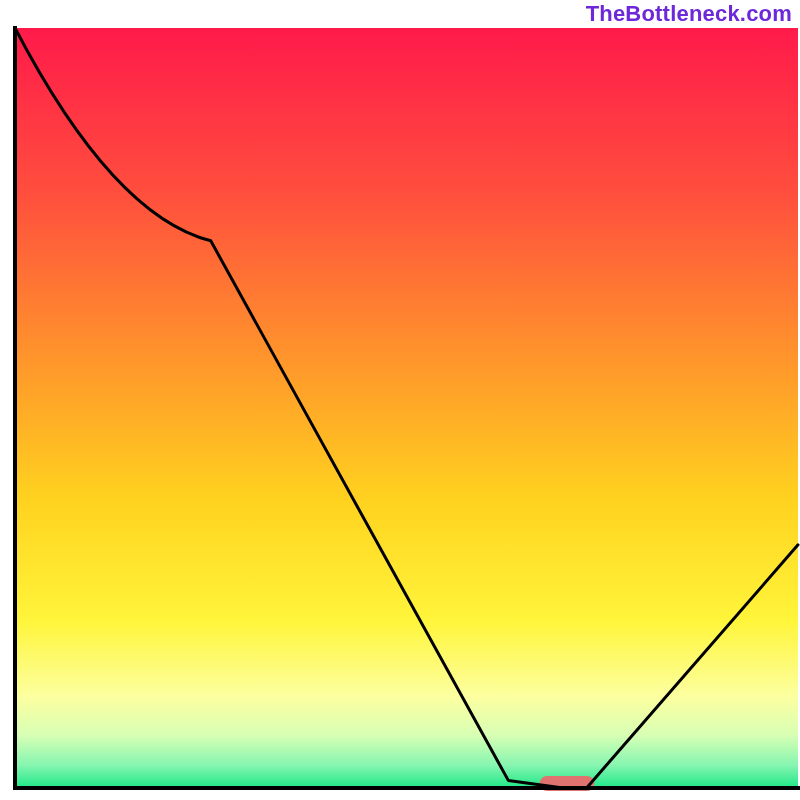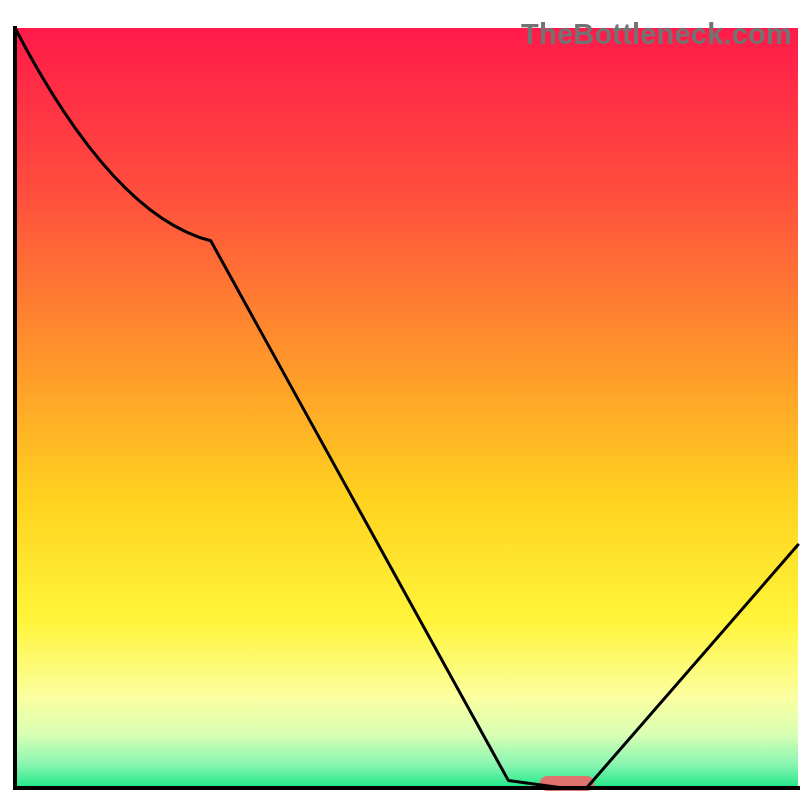--- a/index.html
+++ b/index.html
@@ -11,25 +11,25 @@
     background: #ffffff;
     font-family: Arial, Helvetica, sans-serif;
   }
   .container {
     position: relative;
     width: 800px;
     height: 800px;
   }
   .watermark {
     position: absolute;
-    top: 18px;
+    top: 1px;
     right: 8px;
-    font-size: 29px;
+    font-size: 22px;
     font-weight: 600;
-    color: #737373;
+    color: #6d28d9;
     letter-spacing: 0.2px;
     z-index: 5;
   }
   svg.plot {
     position: absolute;
     top: 0;
     left: 0;
   }
 </style>
 </head>

